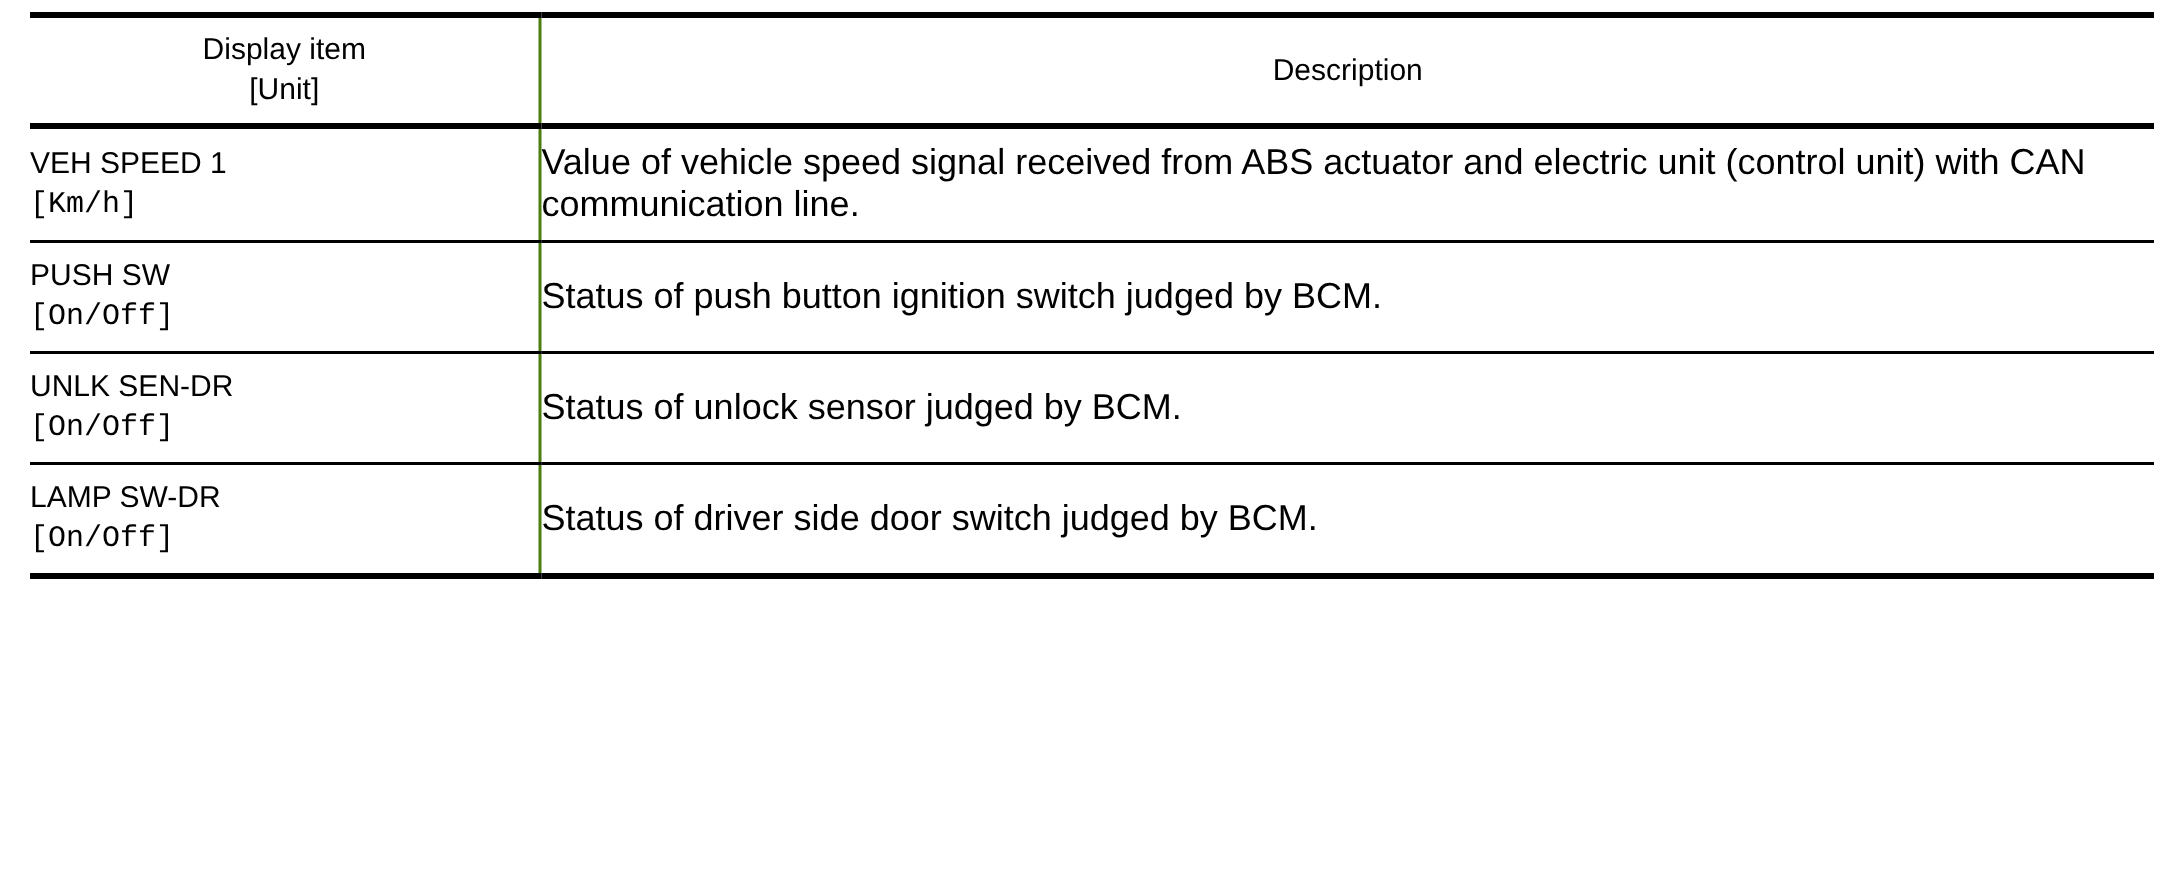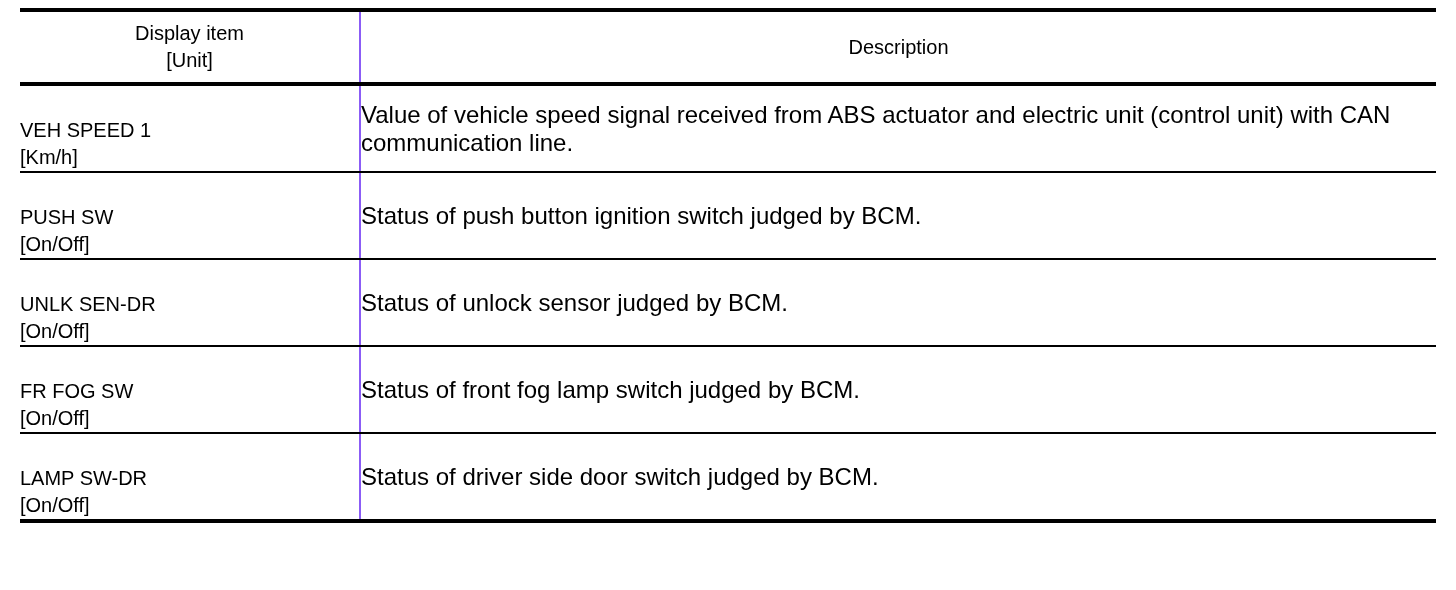--- a/index.html
+++ b/index.html
@@ -53,21 +53,21 @@
     vertical-align: middle;
     font-weight: normal;
   }
 
   table.spec-table tbody tr.last-row > td {
     border-bottom: 4px solid #000000;
   }
 
   
   th.item-head, td.item-cell {
-    border-right: 2px solid #8b5cf6;
+    border-right: 2px solid #4d7c0f;
   }
 
   td.item-cell {
     height: 72px;
     padding: 0 0 0 14px;
     font-size: 20px;
     line-height: 27px;
     text-align: left;
   }
 
@@ -77,22 +77,22 @@
     font-size: 24px;
     line-height: 28px;
     text-align: left;
   }
 
   tr.row-tall td.item-cell,
   tr.row-tall td.desc-cell {
     height: 74px;
   }
 
-  .item-name { display: block; white-space: nowrap; margin-top: 31px; }
-  .item-unit { display: block; white-space: nowrap; }
+  .item-name { display: block; white-space: nowrap; }
+  .item-unit { display: block; white-space: nowrap; font-family: Liberation Mono, monospace; }
 
   .head-line-1 { display: block; }
   .head-line-2 { display: block; }
 </style>
 </head>
 <body>
 
 <div class="sheet">
 
   <table class="spec-table">
@@ -132,27 +132,20 @@
       <tr>
         <td class="item-cell">
           <span class="item-name">UNLK SEN-DR</span>
           <span class="item-unit">[On/Off]</span>
         </td>
         <td class="desc-cell">Status of unlock sensor judged by BCM.</td>
       </tr>
 
 
 
-      <tr>
-        <td class="item-cell">
-          <span class="item-name">FR FOG SW</span>
-          <span class="item-unit">[On/Off]</span>
-        </td>
-        <td class="desc-cell">Status of front fog lamp switch judged by BCM.</td>
-      </tr>
 
       <tr class="last-row">
         <td class="item-cell">
           <span class="item-name">LAMP SW-DR</span>
           <span class="item-unit">[On/Off]</span>
         </td>
         <td class="desc-cell">Status of driver side door switch judged by BCM.</td>
       </tr>
 
     </tbody>

